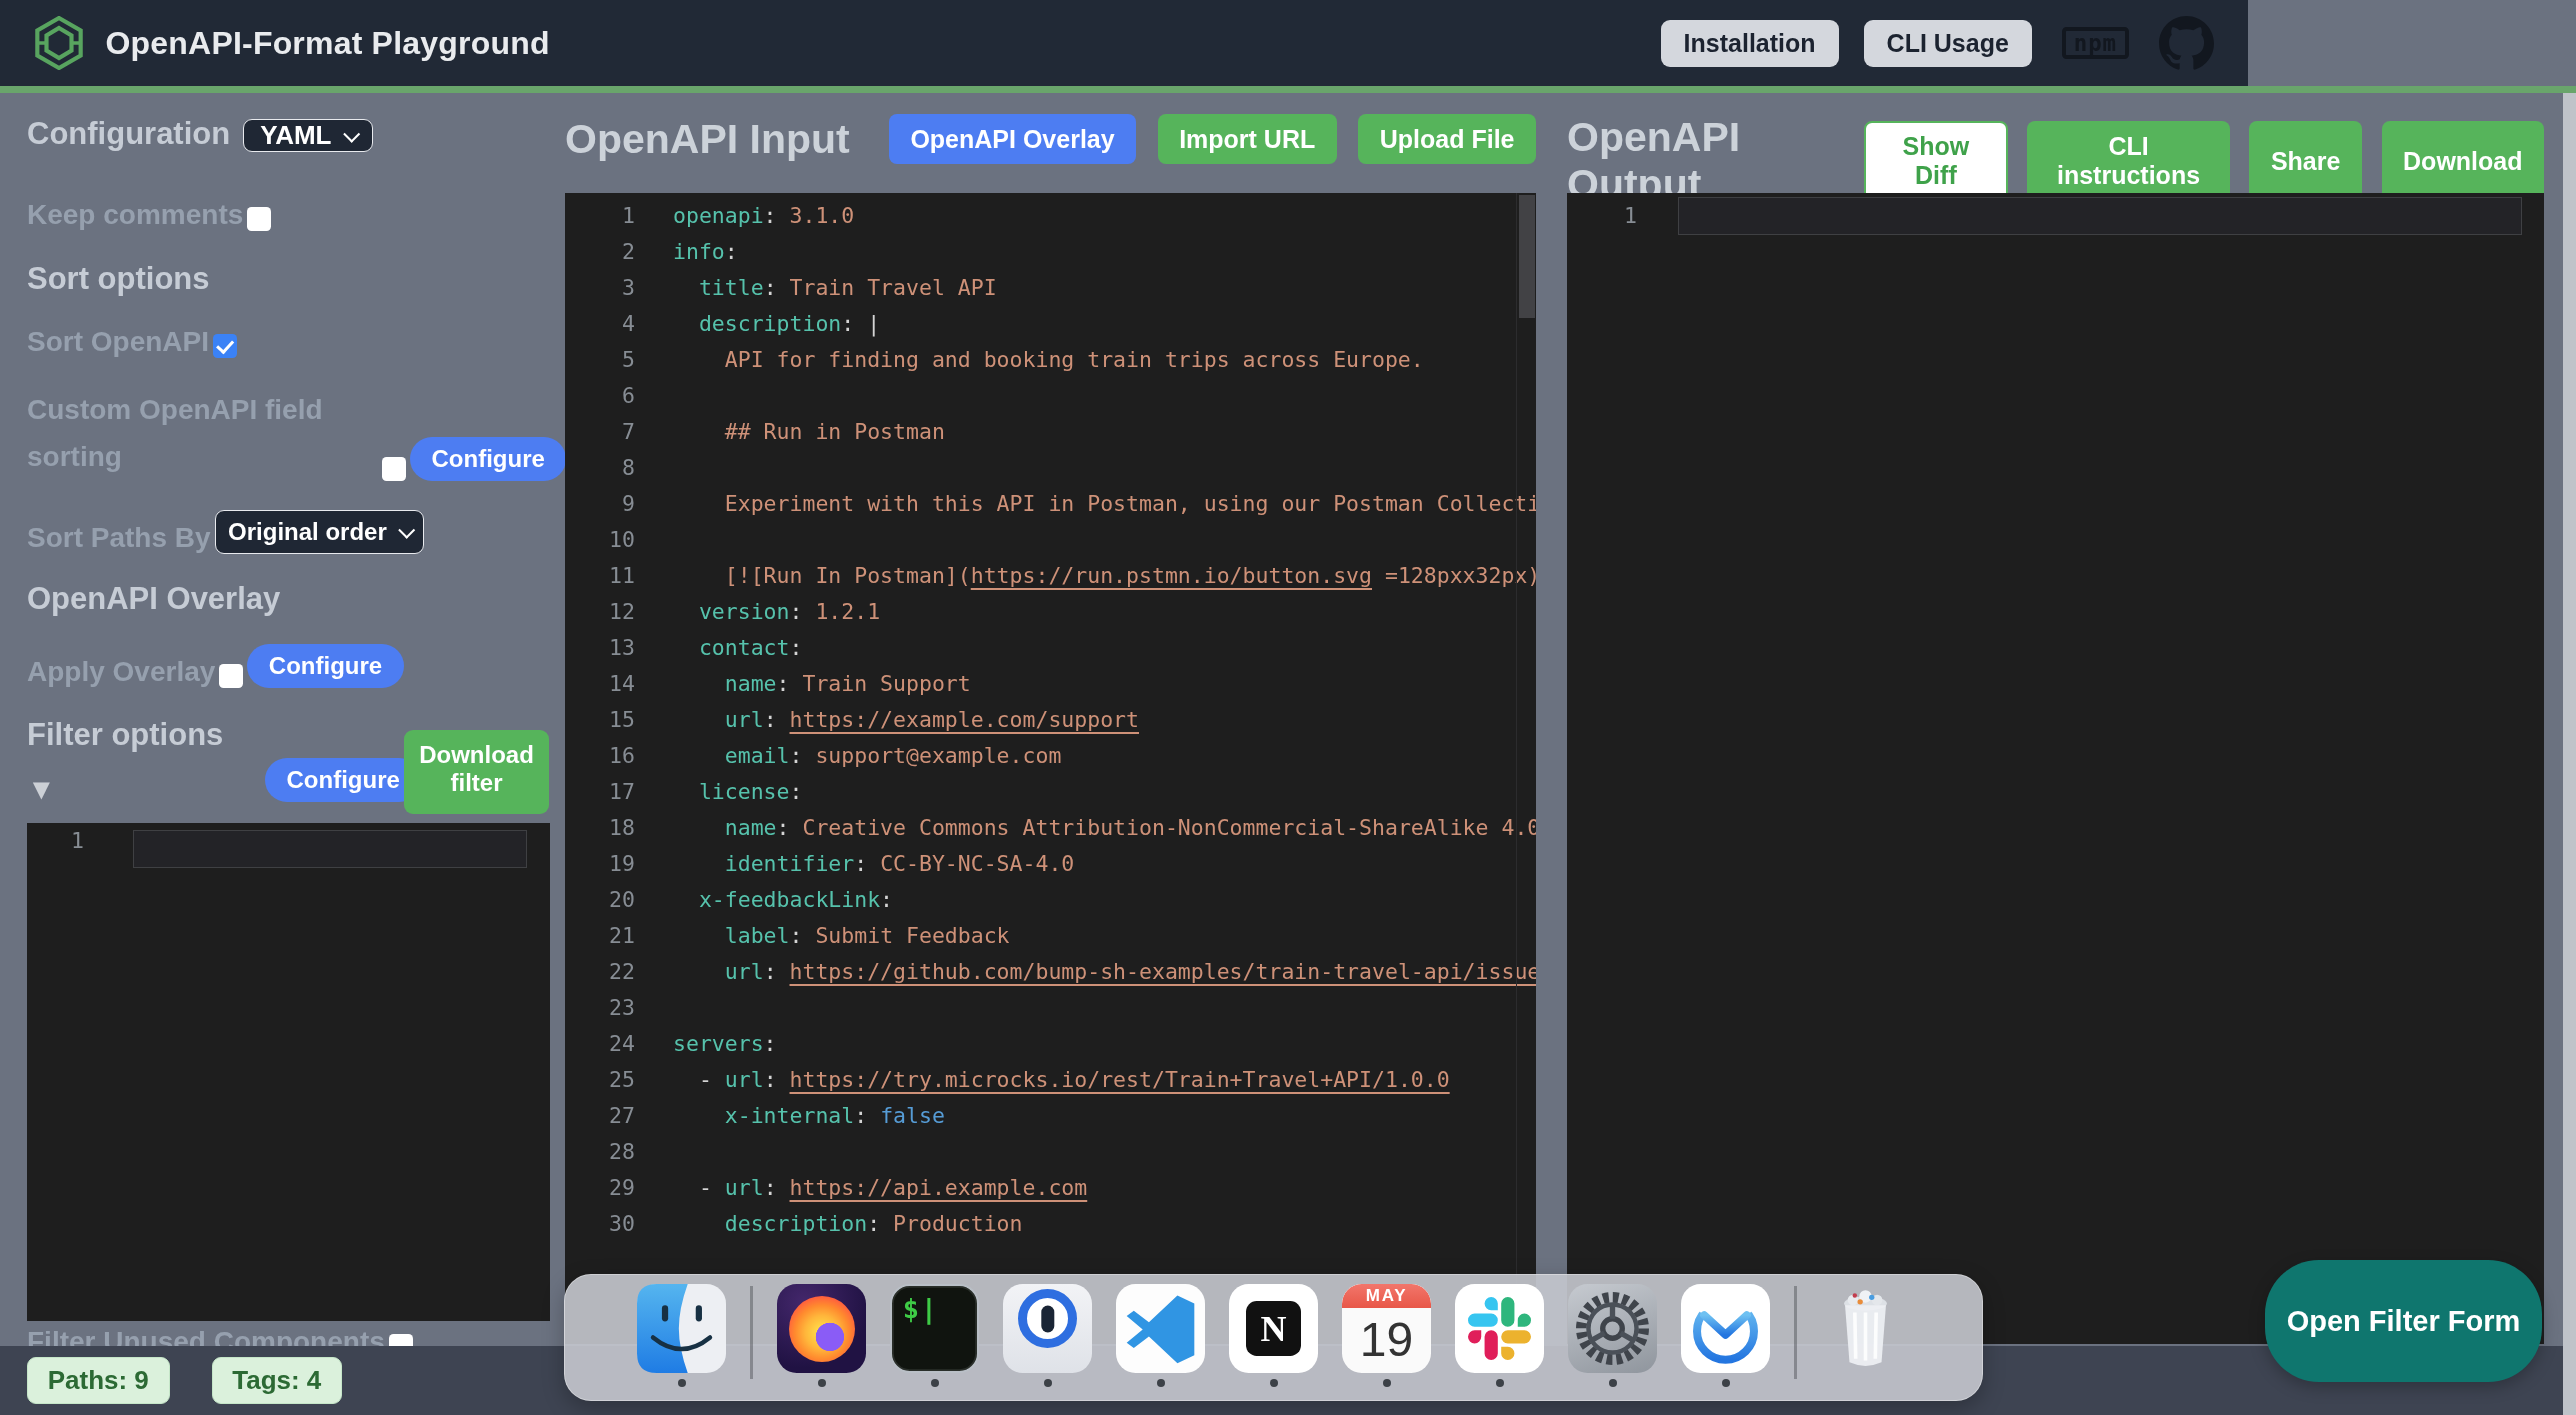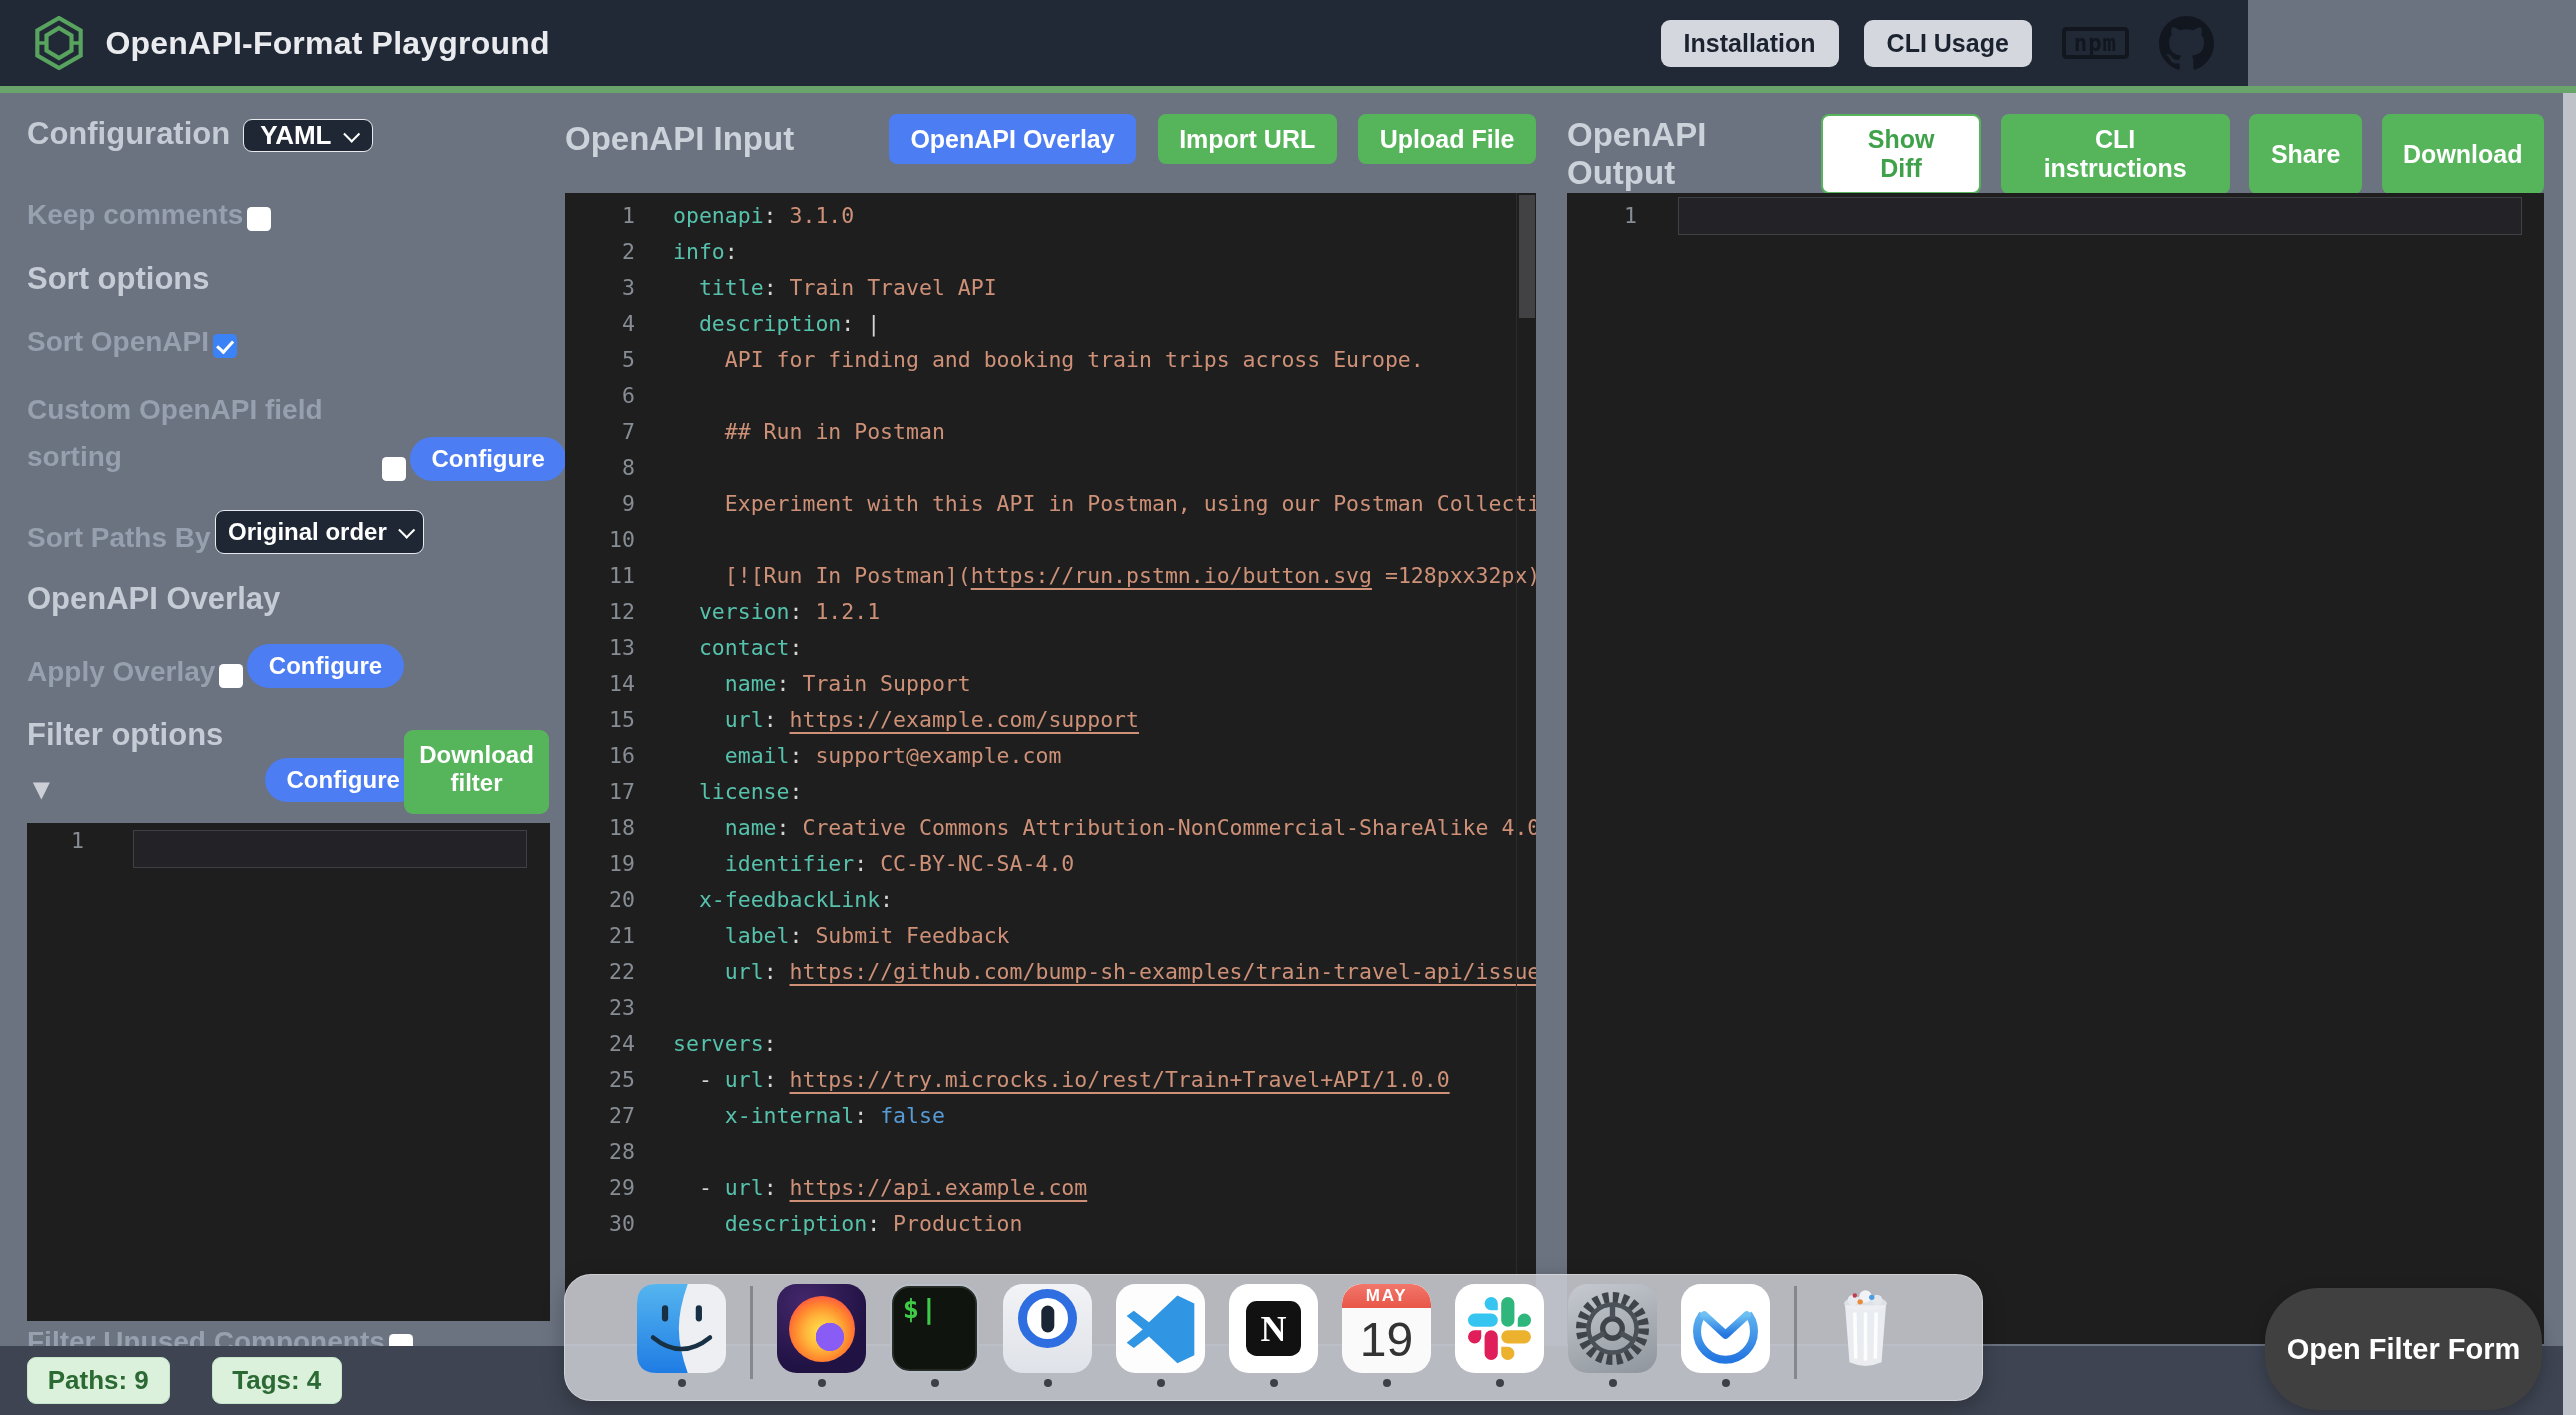--- a/index.html
+++ b/index.html
@@ -11,21 +11,21 @@
   .hdr { position:absolute; left:0; top:0; width:2248px; height:86px; background:#212936; display:flex; align-items:center; padding:0 34px; z-index:20; }
   .hdr-title { color:#e9ebee; font-size:32px; font-weight:700; margin-left:21.5px; letter-spacing:0.2px; }
   .hdr-spacer { flex:1; }
   .btn-hdr { background:#d4d7dd; color:#1c2330; font-size:25px; font-weight:600; padding:9px 23px; border-radius:9px; border:none; margin-left:25px; cursor:pointer; }
   .npm-box { border:4.5px solid #12171f; border-radius:4.5px; padding:0 8px; height:32px; display:inline-flex; align-items:center; margin-left:30px; }
   .npm-txt { color:#12171f; font-weight:800; font-size:22.4px; letter-spacing:0.9px; font-family:"DejaVu Sans Mono",monospace; }
   .gh { margin-left:30px; display:inline-flex; }
   .greenbar { position:absolute; left:0; top:86px; width:2576px; height:7.2px; background:#69a56b; z-index:20; }
 
   
-  .panel-title { font-size:33px; font-weight:700; color:#ccd2d9; }
+  .panel-title { font-size:41px; font-weight:700; color:#ccd2d9; }
   .btn { border:none; cursor:pointer; font-family:"Liberation Sans",sans-serif; }
   .btn-green { background:#56b45b; color:#fff; font-size:25px; font-weight:700; padding:10.7px 21.5px; border-radius:8px; }
   .btn-blue  { background:#4d7df2; color:#fff; font-size:25px; font-weight:700; padding:10.7px 21.5px; border-radius:8px; }
   .btn-diff  { background:#ffffff; color:#3fa24a; font-size:25px; font-weight:700; padding:9px 21.5px; border-radius:8px; border:2.7px solid #56b45b; }
   .btn-pill  { background:#4d7df2; color:#fff; font-size:24px; font-weight:600; padding:8px 21.5px; border-radius:894px; }
 
   
   .srow { position:absolute; display:flex; align-items:flex-end; gap:4px; }
   .s-head { font-size:31px; font-weight:700; color:#c6ccd5; }
   .s-label { font-size:28px; font-weight:600; color:#96a0ae; }
@@ -73,21 +73,21 @@
   .ncube { width:55px; height:55px; background:#111; border-radius:10.7px; margin:17px auto; display:flex; align-items:center; justify-content:center; }
   .nletter { color:#fff; font-family:"Liberation Serif",serif; font-weight:700; font-size:36px; }
   .cal { background:#fafafa; }
   .cal-mon { height:24px; background:linear-gradient(#f2766b,#e85748); border-radius:19.7px 19.7px 0 0; color:#fff; font-size:17px; font-weight:700; letter-spacing:1.8px; display:flex; align-items:center; justify-content:center; }
   .cal-day { font-size:48px; color:#333; text-align:center; line-height:63px; }
   .slk, .mail { background:#fff; display:flex; align-items:center; justify-content:center; }
   .set { background:linear-gradient(160deg,#c6cad0,#8f959d); }
   .trash-tile { overflow:visible; }
 
   
-  .open-filter { position:absolute; left:2265px; top:1288px; width:277px; height:122px; border-radius:54px; background:#404040; color:#fff; font-size:29px; font-weight:600; z-index:11; border:none; cursor:pointer; box-shadow:0 5.4px 16px rgba(0,0,0,.25); }
+  .open-filter { position:absolute; left:2265px; top:1260px; width:277px; height:122px; border-radius:54px; background:#0f766e; color:#fff; font-size:29px; font-weight:600; z-index:11; border:none; cursor:pointer; box-shadow:0 5.4px 16px rgba(0,0,0,.25); }
 
   .page-scroll { position:absolute; left:2563px; top:93px; width:12.5px; height:1322px; background:#bfc3c9; z-index:6; }
 </style>
 </head>
 <body>
 
 <div class="screen">
 
   <div class="hdr">
     <svg viewBox="0 0 60 64" width="50" height="54">

